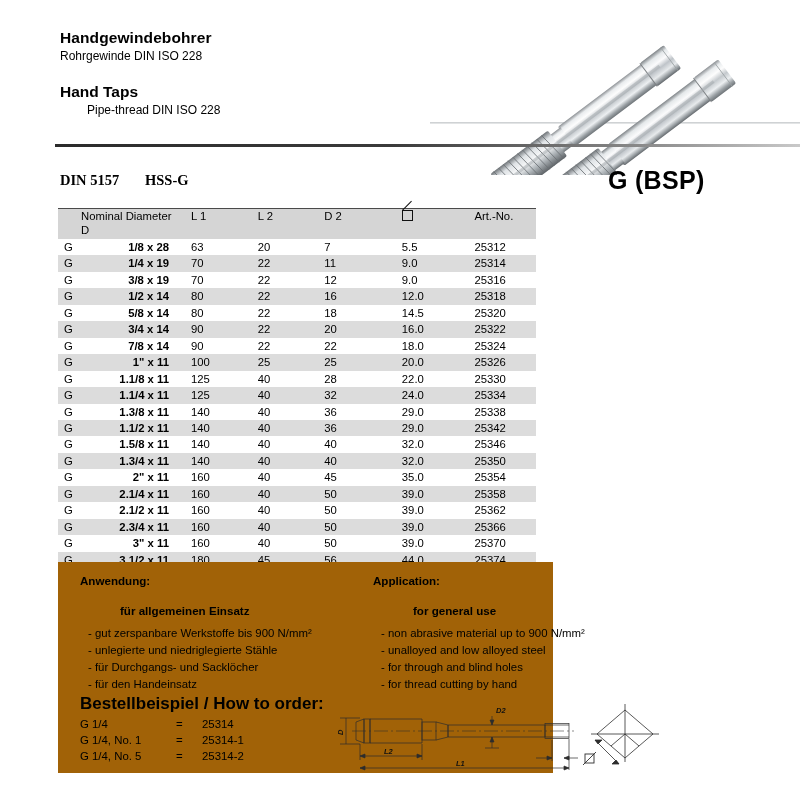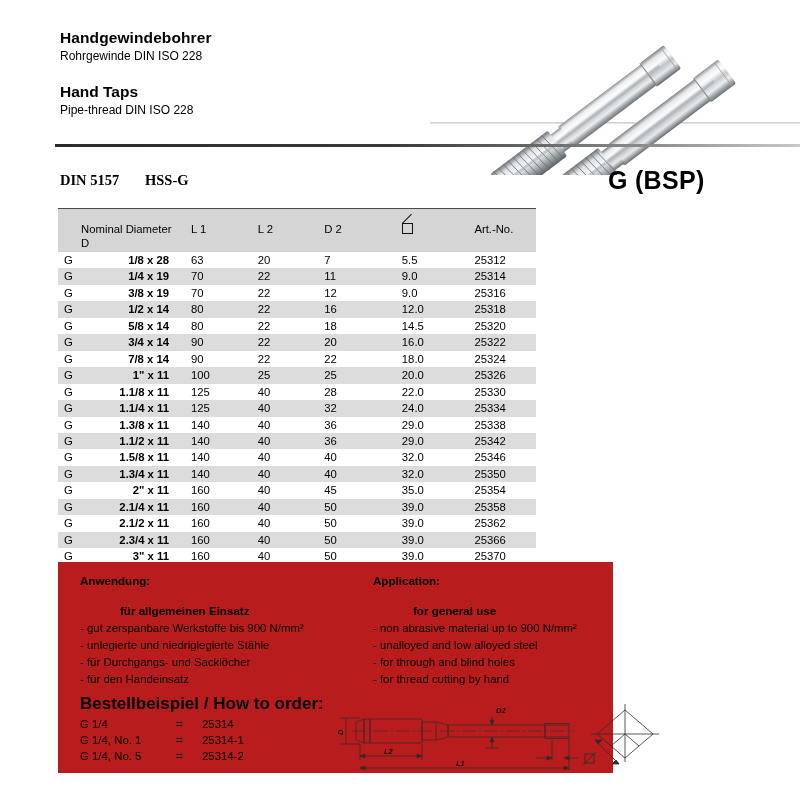--- a/index.html
+++ b/index.html
@@ -32,20 +32,21 @@
   }
   .title-en {
     font-size: 15.5px; font-weight: bold;
     margin-top: 17px;
     line-height: 1.25;
   }
   .subtitle-en {
     font-size: 12px; font-weight: normal;
     margin-top: 2px;
     line-height: 1.3;
+    margin-left: 27px;
   }
 
   
   .photo {
     position: absolute;
     left: 430px; top: 10px;
     width: 370px; height: 165px;
     overflow: hidden;
   }
 
@@ -83,21 +84,21 @@
     border-collapse: collapse;
     width: 100%;
     font-size: 11.3px;
   }
   table.spec thead tr {
     background: #d5d5d5;
   }
   table.spec thead th {
     font-weight: normal;
     text-align: left;
-    padding: 14px 0 2px 0;
+    padding: 1px 0 2px 0;
     border-top: 1.6px solid #4a4a4a;
     vertical-align: top;
     white-space: nowrap;
   }
   table.spec thead th.sub {
     border-top: none;
     padding-top: 0; padding-bottom: 3px;
   }
   table.spec tbody tr.odd  { background: #ffffff; }
   table.spec tbody tr.even { background: #dcdcdc; }
@@ -134,35 +135,35 @@
   }
   .table-bottom-strip {
     height: 11px;
     background: #dcdcdc;
   }
 
   
   .app-panel {
     position: absolute;
     left: 58px; top: 562px;
-    width: 555px; height: 211px;
-    background: #b91c1c;
+    width: 495px; height: 211px;
+    background: #a16207;
   }
   .app-col-de { position: absolute; left: 22px;  top: 12px; width: 320px; }
   .app-col-en { position: absolute; left: 315px; top: 12px; width: 280px; }
   .app-head {
     font-size: 11.6px; font-weight: bold;
     margin-bottom: 17px;
   }
   .app-sub {
     font-size: 11.6px; font-weight: bold;
     margin-bottom: 3px;
     margin-left: 40px;
   }
-  .app-list { list-style: none; margin: 0; padding: 0; }
+  .app-list { list-style: none; margin: 8px; padding: 0; }
   .app-list li {
     font-size: 11.4px;
     line-height: 1.48;
     white-space: nowrap;
   }
 
   
   .order-block {
     position: absolute;
     left: 80px; top: 694px;

